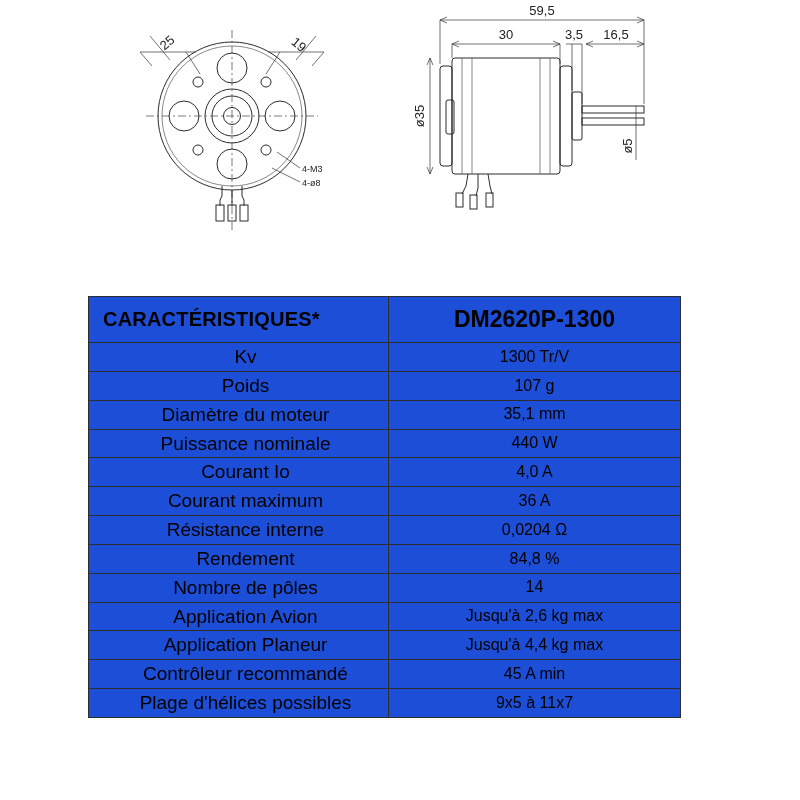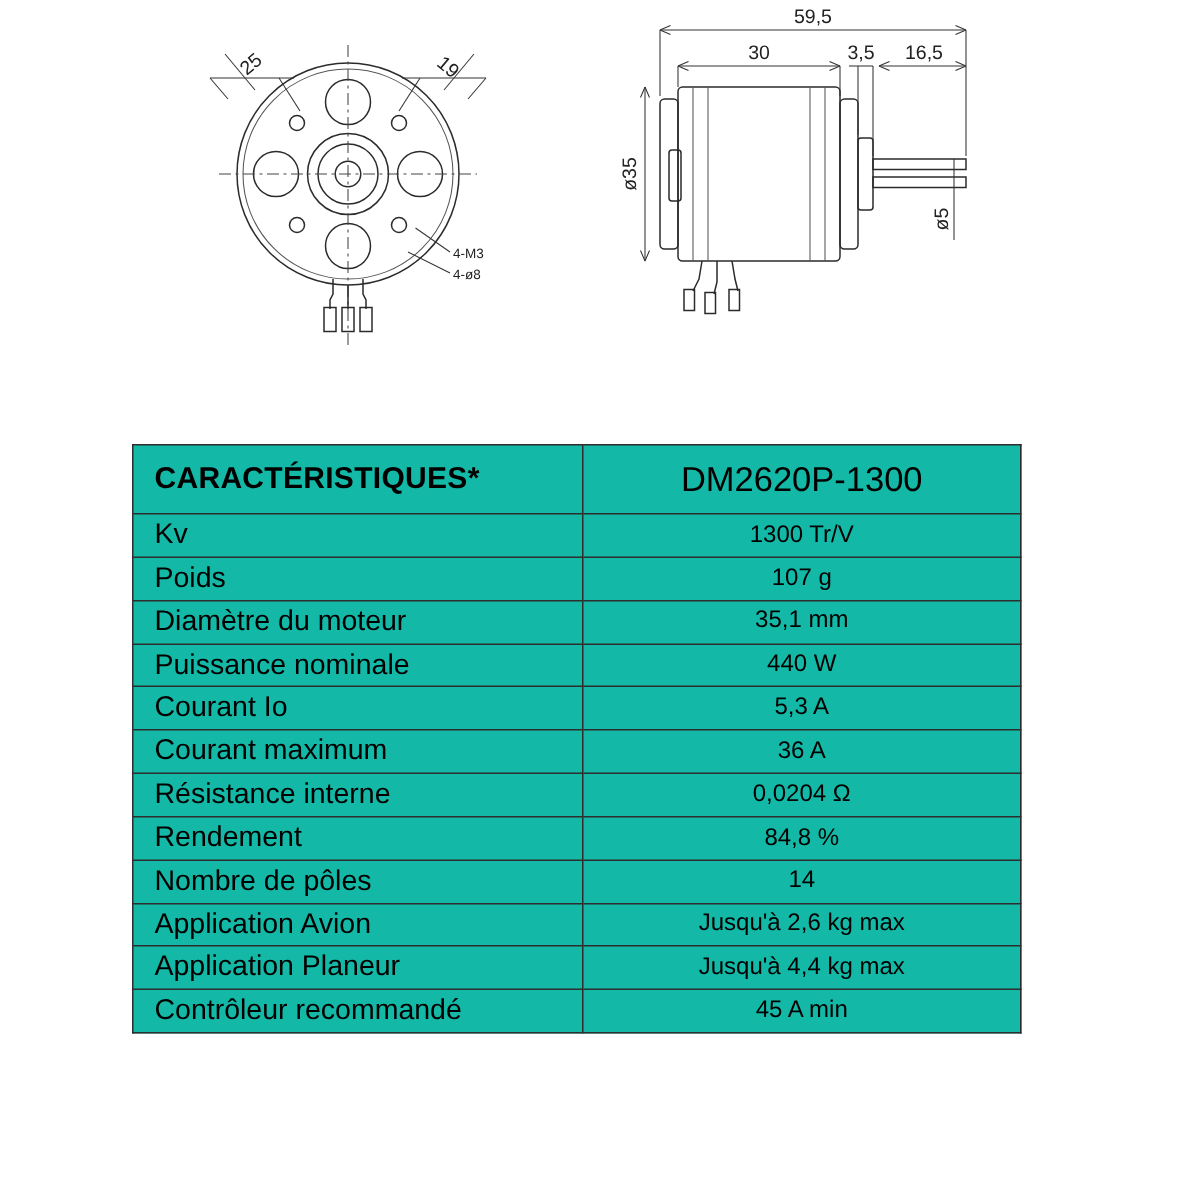--- a/index.html
+++ b/index.html
@@ -44,42 +44,42 @@
   #spec-table-wrap {
     position: absolute;
     left: 88px;
     top: 296px;
     width: 592px;
   }
   table.spec {
     border-collapse: collapse;
     width: 592px;
     table-layout: fixed;
-    background: #14b8a6;
+    background: #1d4ed8;
   }
   table.spec, table.spec td, table.spec th {
     border: 1px solid #2d2d2d;
   }
   table.spec col.c1 { width: 300px; }
   table.spec col.c2 { width: 292px; }
   table.spec th.head-left {
     text-align: left;
     padding: 9px 0 9px 14px;
     font-size: 20px;
     font-weight: bold;
     letter-spacing: 0.2px;
   }
   table.spec th.head-right {
     text-align: center;
     padding: 9px 17px;
     font-size: 23px;
-    font-weight: normal;
+    font-weight: bold;
   }
   table.spec td.k {
-    text-align: left;
+    text-align: center;
     padding: 3px 0 3px 14px;
     font-size: 19px;
     line-height: 1.15;
     white-space: nowrap;
   }
   table.spec td.v {
     text-align: center;
     padding: 3px 0;
     font-size: 16px;
     line-height: 1.15;
@@ -224,21 +224,21 @@
         <tr>
           <td class="k">Diamètre du moteur</td>
           <td class="v">35,1 mm</td>
         </tr>
         <tr>
           <td class="k">Puissance nominale</td>
           <td class="v">440 W</td>
         </tr>
         <tr>
           <td class="k">Courant Io</td>
-          <td class="v">5,3 A</td>
+          <td class="v">4,0 A</td>
         </tr>
         <tr>
           <td class="k">Courant maximum</td>
           <td class="v">36 A</td>
         </tr>
         <tr>
           <td class="k">Résistance interne</td>
           <td class="v">0,0204 Ω</td>
         </tr>
         <tr>
@@ -253,18 +253,22 @@
           <td class="k">Application Avion</td>
           <td class="v">Jusqu'à 2,6 kg max</td>
         </tr>
         <tr>
           <td class="k">Application Planeur</td>
           <td class="v">Jusqu'à 4,4 kg max</td>
         </tr>
         <tr>
           <td class="k">Contrôleur recommandé</td>
           <td class="v">45 A min</td>
+        </tr>
+        <tr>
+          <td class="k">Plage d'hélices possibles</td>
+          <td class="v">9x5 à 11x7</td>
         </tr>
       </tbody>
     </table>
   </div>
 
 </div>
 
 </body></html>

